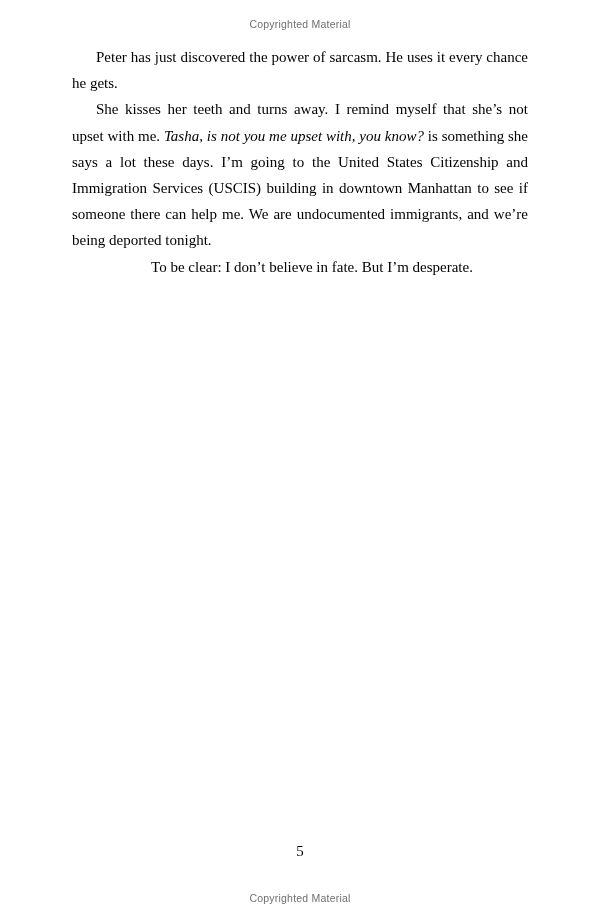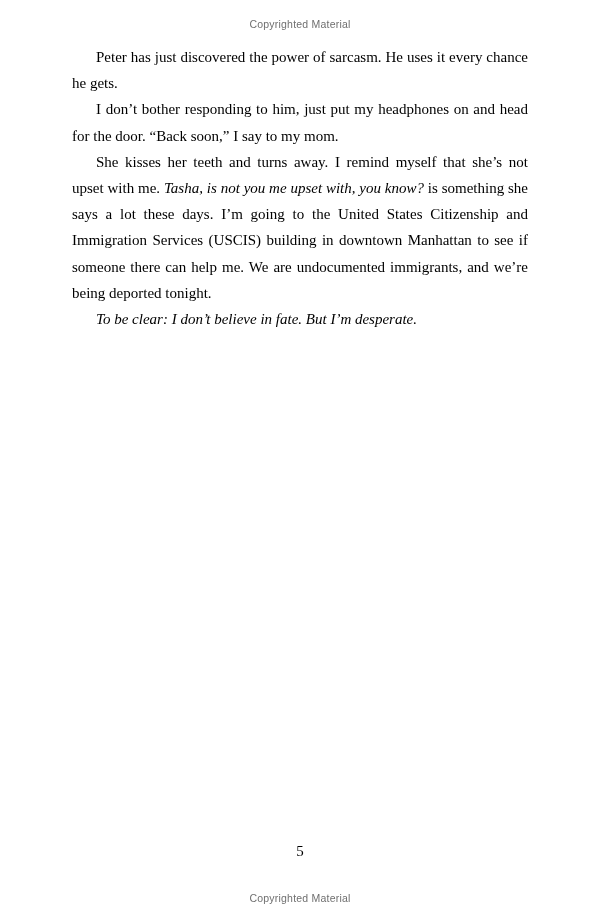--- a/index.html
+++ b/index.html
@@ -49,22 +49,21 @@
   }
   .para {
     margin: 0;
     font-size: 15px;
     line-height: 26.2px;
     text-align: justify;
     text-indent: 24px;
     hyphens: none;
   }
   .para.last-line-left {
-    text-align: left;
-    font-style: italic;
+    text-align: center;
   }
   .para em {
     font-style: italic;
   }
   .folio {
     position: absolute;
     bottom: 62px;
     left: 0;
     right: 0;
     text-align: center;
@@ -74,21 +73,20 @@
 </style>
 </head>
 <body>
 
 <div class="page">
 
   <div class="watermark watermark-top">Copyrighted Material</div>
 
   <div class="text-block">
     <p class="para" id="para-0">Peter has just discovered the power of sarcasm. He uses it every chance he gets.</p>
-    <p class="para" id="para-1">I don’t bother responding to him, just put my headphones on and head for the door. “Back soon,” I say to my mom.</p>
     <p class="para" id="para-2">She kisses her teeth and turns away. I remind myself that she’s not upset with me. <em>Tasha, is not you me upset with, you know?</em> is something she says a lot these days. I’m going to the United States Citizenship and Immigration Services (USCIS) building in downtown Manhattan to see if someone there can help me. We are undocumented immigrants, and we’re being deported tonight.</p>
     <p class="para last-line-left" id="para-4">To be clear: I don’t believe in fate. But I’m desperate.</p>
   </div>
 
   <div class="folio">5</div>
 
   <div class="watermark watermark-bottom">Copyrighted Material</div>
 
 </div>
 

